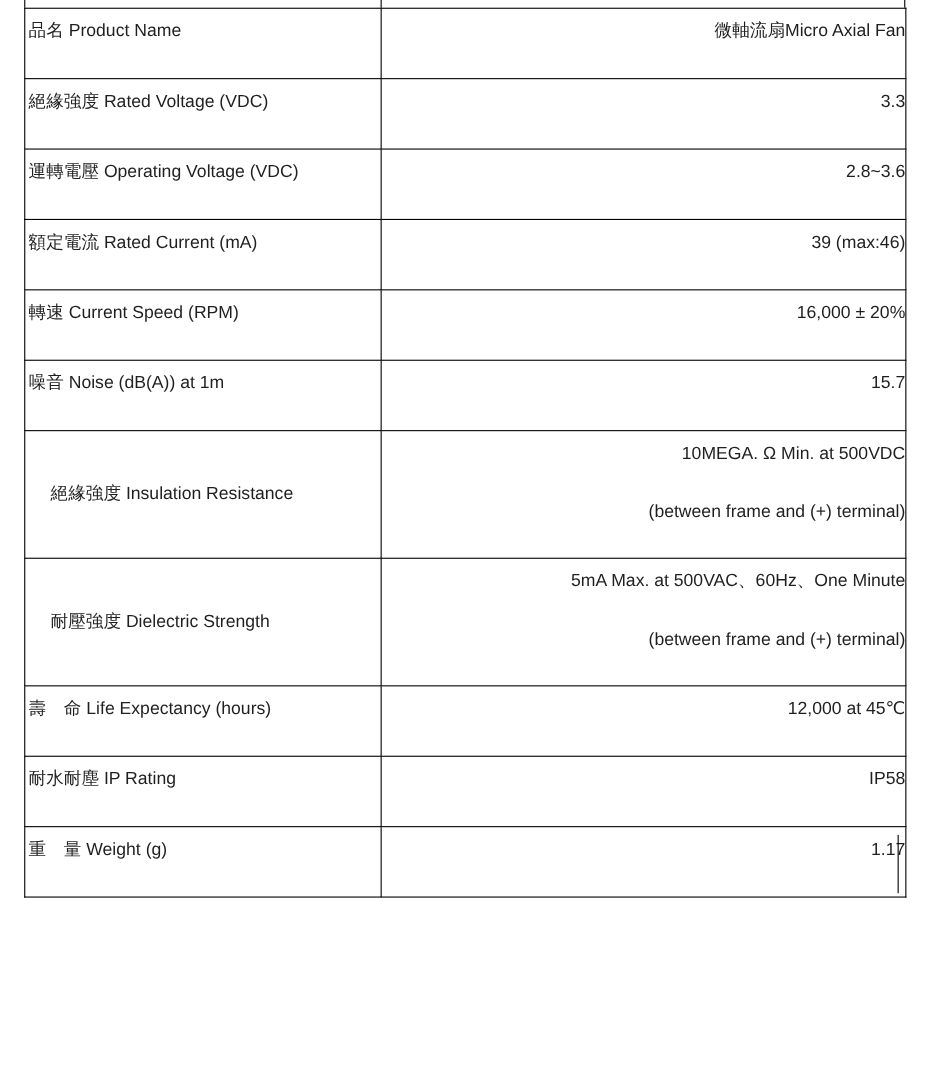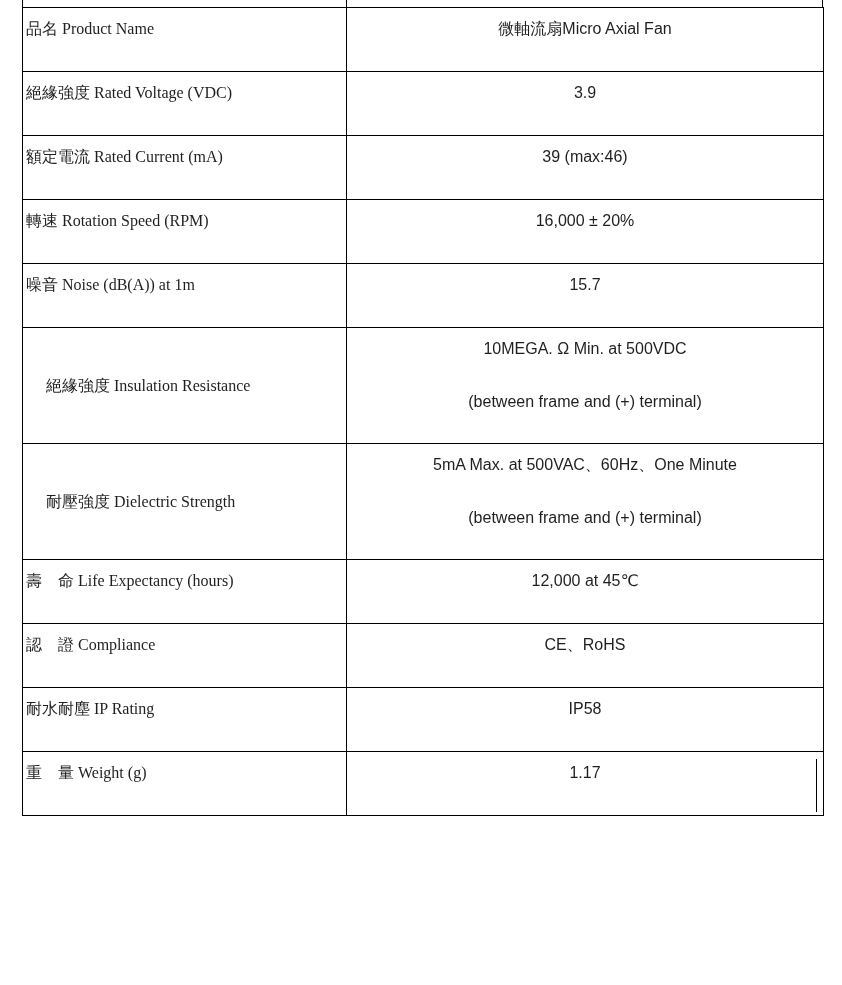--- a/index.html
+++ b/index.html
@@ -31,29 +31,28 @@
     border: 1px solid #000000;
     vertical-align: top;
     padding: 0;
     height: 53px;
     overflow: hidden;
   }
   tr.tall-b > td { height: 105px; margin-left: 33px; }
   td.lbl {
     padding: 10px 2px 0 3px;
     line-height: 22px;
-    font-family: Liberation Serif, serif;
   }
   td.lbl.mid {
     vertical-align: middle;
     padding-top: 0;
     padding-left: 23px;
   }
   td.val {
-    text-align: center;
+    text-align: right;
     padding-top: 10px;
     line-height: 22px;
   }
   td.val p { margin: 0; }
   td.val p + p { margin-top: 31px; }
   .stub {
     position: absolute;
     top: 0;
     width: 1px;
     height: 7px;
@@ -85,28 +84,32 @@
         <col class="c1">
         <col class="c2">
       </colgroup>
     <tbody>
       <tr>
         <td class="lbl"><span>品名 Product Name</span></td>
         <td class="val"><span>微軸流扇Micro Axial Fan</span></td>
       </tr>
       <tr>
         <td class="lbl"><span>絕緣強度 Rated Voltage (VDC)</span></td>
-        <td class="val"><span>3.9</span></td>
+        <td class="val"><span>3.3</span></td>
+      </tr>
+      <tr>
+        <td class="lbl"><span>運轉電壓 Operating Voltage (VDC)</span></td>
+        <td class="val"><span>2.8~3.6</span></td>
       </tr>
       <tr>
         <td class="lbl"><span>額定電流 Rated Current (mA)</span></td>
         <td class="val"><span>39 (max:46)</span></td>
       </tr>
       <tr>
-        <td class="lbl"><span>轉速 Rotation Speed (RPM)</span></td>
+        <td class="lbl"><span>轉速 Current Speed (RPM)</span></td>
         <td class="val"><span>16,000 ± 20%</span></td>
       </tr>
       <tr>
         <td class="lbl"><span>噪音 Noise (dB(A)) at 1m</span></td>
         <td class="val"><span>15.7</span></td>
       </tr>
       <tr class="tall-b">
         <td class="lbl mid"><span>絕緣強度 Insulation Resistance</span></td>
         <td class="val">
           <p>10MEGA. Ω Min. at 500VDC</p>
@@ -118,24 +121,20 @@
         <td class="val">
           <p>5mA Max. at 500VAC、60Hz、One Minute</p>
           <p>(between frame and (+) terminal)</p>
         </td>
       </tr>
       <tr>
         <td class="lbl"><span>壽　命 Life Expectancy (hours)</span></td>
         <td class="val"><span>12,000 at 45℃</span></td>
       </tr>
       <tr>
-        <td class="lbl"><span>認　證 Compliance</span></td>
-        <td class="val"><span>CE、RoHS</span></td>
-      </tr>
-      <tr>
         <td class="lbl"><span>耐水耐塵 IP Rating</span></td>
         <td class="val"><span>IP58</span></td>
       </tr>
       <tr>
         <td class="lbl"><span>重　量 Weight (g)</span></td>
         <td class="val"><span>1.17</span></td>
       </tr>
 
     </tbody>
   </table>

